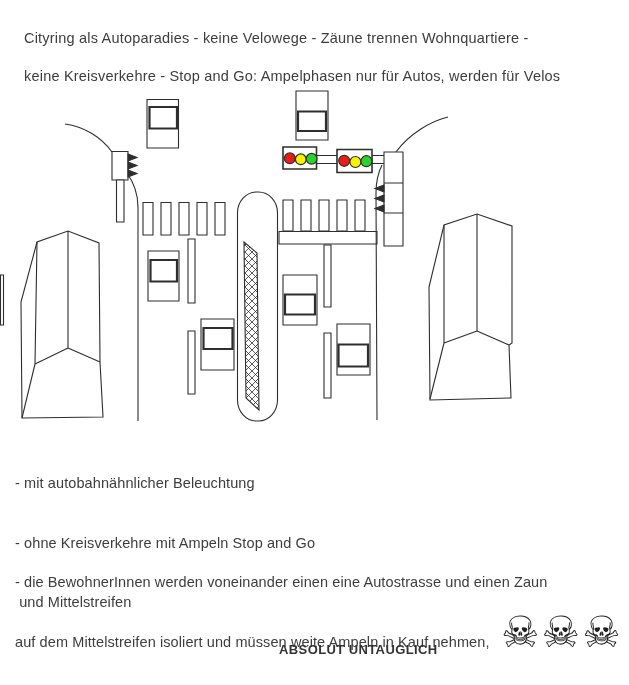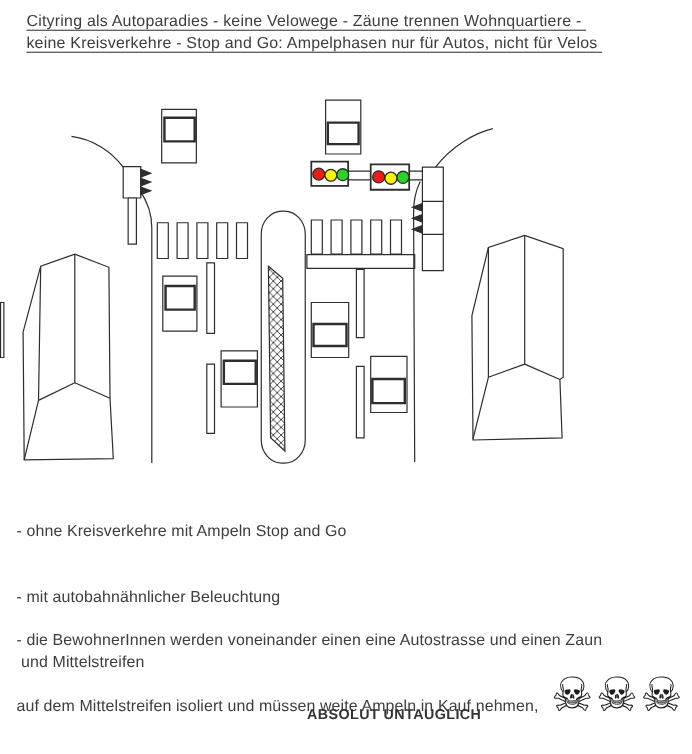--- a/index.html
+++ b/index.html
@@ -3,35 +3,35 @@
 <meta charset="utf-8">
 <style>
   html,body { margin:0; padding:0; }
   body {
     width:629px; height:685px; position:relative; background:#ffffff;
     font-family:"Liberation Sans", sans-serif; color:#3d3d3d; overflow:hidden;
   }
   .abs { position:absolute; }
   .title-block { left:24px; top:10px; }
   .title-line { font-size:14.5px; line-height:20px; white-space:pre; letter-spacing:0.2px; }
-  .underlined { text-decoration:underline; text-underline-offset:3px; text-decoration-thickness:1px; }
+  .underlined { text-underline-offset:3px; text-decoration-thickness:1px;margin-top:18px; }
   .notes { font-size:14.5px; line-height:19.7px; white-space:pre; letter-spacing:0.1px; }
   .notes-1 { left:15px; top:435px; }
   .notes-2 { left:15px; top:534px; }
   .verdict { left:279px; top:642px; font-size:13px; font-weight:bold; letter-spacing:0.4px; color:#333333; }
   .skulls { left:501px; top:609px; font-size:43px; line-height:1.1; color:#1e1e1e; letter-spacing:2px; white-space:nowrap; }
   svg.sketch { left:0; top:0; }
   svg.sketch * { vector-effect:non-scaling-stroke; }
 </style>
 </head>
 <body>
 
 <header class="abs title-block">
   <div class="title-line underlined">Cityring als Autoparadies - keine Velowege - Zäune trennen Wohnquartiere - </div>
-  <div class="title-line underlined">keine Kreisverkehre - Stop and Go: Ampelphasen nur für Autos, nicht für Velos </div>
+  <div class="title-line underlined">keine Kreisverkehre - Stop and Go: Ampelphasen nur für Autos, werden für Velos </div>
 </header>
 
 <svg class="abs sketch" width="629" height="685" viewBox="0 0 629 685" xmlns="http://www.w3.org/2000/svg">
   <defs>
     <pattern id="xhatch" width="7" height="7" patternUnits="userSpaceOnUse">
       <path d="M0,7 L7,0 M0,0 L7,7" stroke="#2e2e2e" stroke-width="0.8" fill="none"></path>
     </pattern>
   </defs>
 
   <g stroke="#2e2e2e" stroke-width="1.1" fill="none">
@@ -132,22 +132,22 @@
     </g>
 
     <g>
       <path d="M429,287 L444,225 L477,214 L512,226 L512,343 L509,345 L511,398 L430,400 Z"></path>
       <path d="M444,225 L444,343 M477,214 L477,331 M477,331 L444,343 M477,331 L509,345 M444,343 L430,399"></path>
     </g>
   </g>
 </svg>
 
 <section class="abs notes notes-1">
+  <div>- mit autobahnähnlicher Beleuchtung</div>
   <div>- ohne Kreisverkehre mit Ampeln Stop and Go</div>
-  <div>- mit autobahnähnlicher Beleuchtung</div>
   <div> und Mittelstreifen</div>
 </section>
 
 <section class="abs notes notes-2">
   <div>- die BewohnerInnen werden voneinander einen eine Autostrasse und einen Zaun</div>
   <div>auf dem Mittelstreifen isoliert und müssen weite Ampeln in Kauf nehmen,</div>
   
   
   
 </section>

